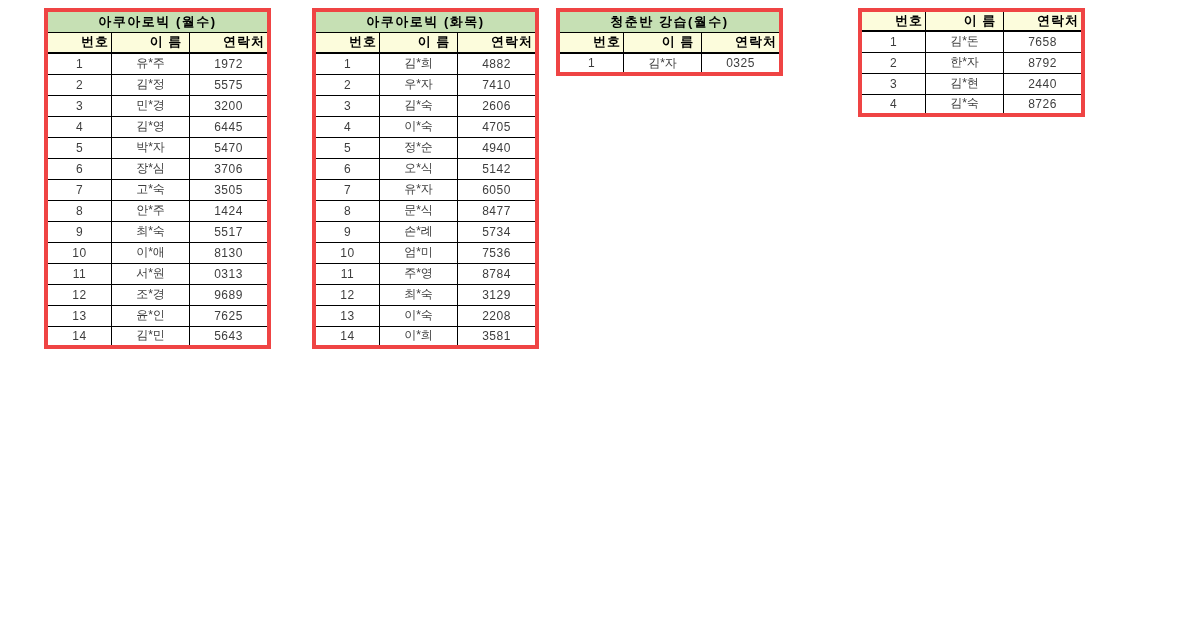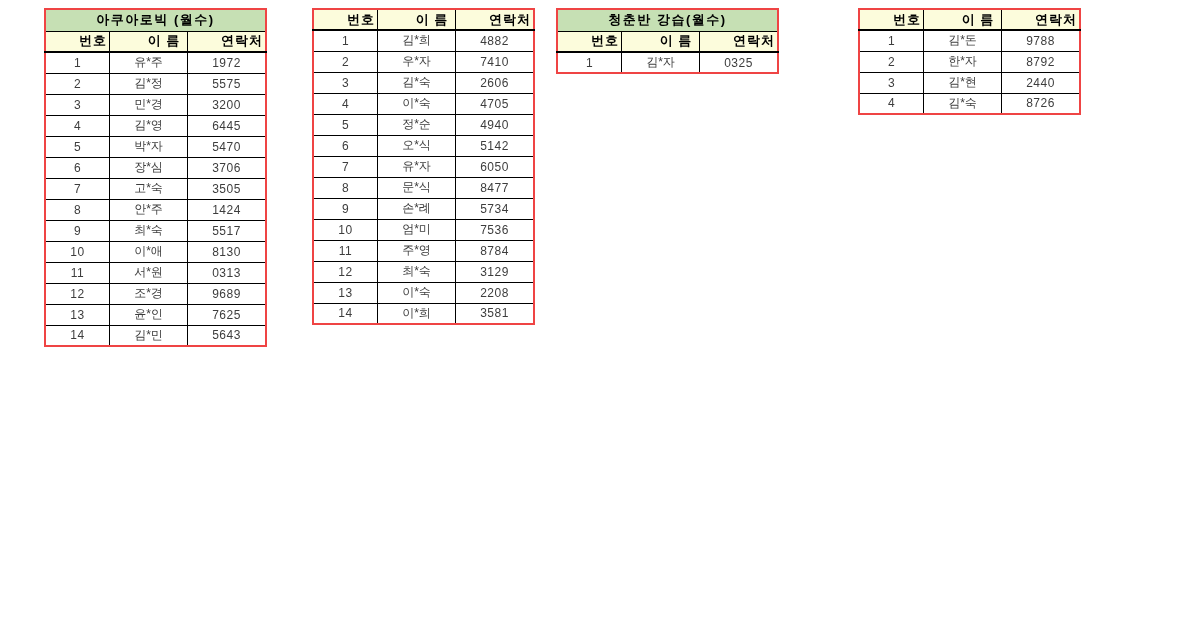--- a/index.html
+++ b/index.html
@@ -8,21 +8,21 @@
     background: #ffffff;
     font-family: "Liberation Sans", "DejaVu Sans", sans-serif;
     position: relative;
     overflow: hidden;
   }
   table.roster {
     position: absolute;
     top: 8px;
     border-collapse: collapse;
     table-layout: fixed;
-    border: 2px solid #ef4444;
+    border: 4px solid #ef4444;
     background: #ffffff;
   }
   table.roster col.c1 { width: 52px; }
   table.roster col.c2 { width: 78px; }
   table.roster col.c3 { width: 70px; }
   table.roster th, table.roster td {
     border: 1px solid #000000;
     text-align: center;
     vertical-align: middle;
     height: 21px;
@@ -152,20 +152,23 @@
     </tbody>
 </table>
 
 <table class="roster" id="t1">
   <colgroup>
       <col class="c1">
       <col class="c2">
       <col class="c3">
     </colgroup>
   <thead>
+    <tr>
+      <th colspan="3" class="title">아쿠아로빅 (화목)</th>
+    </tr>
     <tr class="cols">
       <th>번호</th>
       <th>이 름</th>
       <th>연락처</th>
     </tr>
   </thead>
   <tbody>
       <tr>
         <td class="num">1</td>
         <td>김*희</td>
@@ -274,21 +277,21 @@
     <tr class="cols">
       <th>번호</th>
       <th>이 름</th>
       <th>연락처</th>
     </tr>
   </thead>
   <tbody>
       <tr>
         <td class="num">1</td>
         <td>김*돈</td>
-        <td class="num">9788</td>
+        <td class="num">7658</td>
       </tr>
       <tr>
         <td class="num">2</td>
         <td>한*자</td>
         <td class="num">8792</td>
       </tr>
       <tr>
         <td class="num">3</td>
         <td>김*현</td>
         <td class="num">2440</td>

